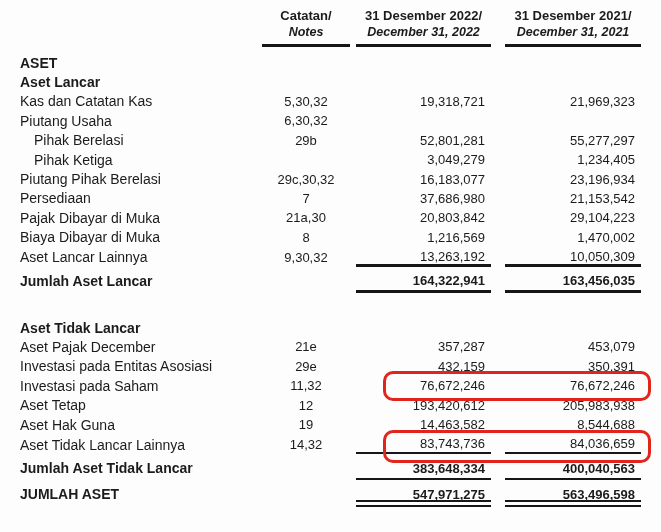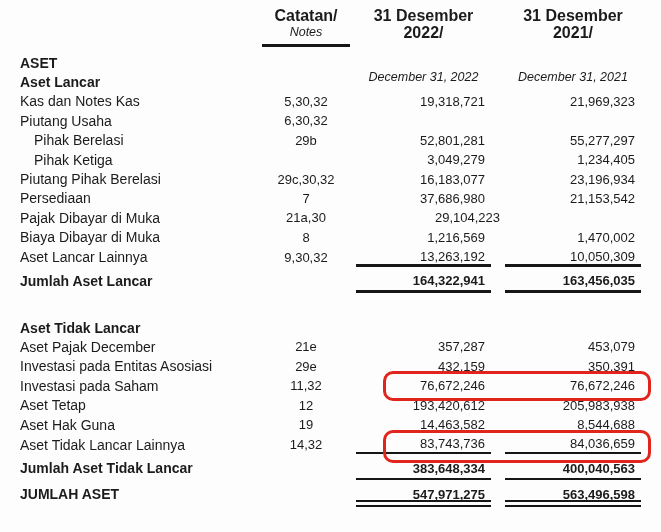--- a/index.html
+++ b/index.html
@@ -13,27 +13,27 @@
   .sheet { position:relative; width:661px; height:532px; padding-top:7px; }
   .table { margin-left:20px; width:621px; }
 
   
   .row, .header-row { display:flex; align-items:center; position:relative; }
   .c-label { width:236px; font-size:14px; }
   .c-note  { width:100px; text-align:center; font-size:13px; }
   .c-2022  { width:135px; text-align:right; font-size:13px; position:relative; height:100%; }
   .c-gap   { width:14px; }
   .c-2021  { width:136px; text-align:right; font-size:13px; position:relative; height:100%; }
-  .c-2022, .c-2021 { display:flex; align-items:center; justify-content:flex-end; padding-right:6px;gap:28px; }
+  .c-2022, .c-2021 { display:flex; align-items:center; justify-content:flex-end; padding-right:6px; }
 
   
   .header-row { align-items:stretch; height:46px; }
   .hcell { display:flex; flex-direction:column; justify-content:flex-start; padding-right:0; }
-  .hl1 { font-weight:bold; font-size:16px; line-height:17px; text-align:center; }
-  .hl2 { font-weight:normal; font-style:italic; font-size:12.5px; line-height:16px; }
+  .hl1 { font-weight:bold; font-size:13px; line-height:17px; text-align:center; }
+  .hl2 { font-weight:bold; font-style:italic; font-size:12.5px; line-height:16px; }
   .hbar { height:3px; background:#161616; margin-top:4px; }
   .hbar-notes { width:88px; margin-left:auto; margin-right:auto; }
   .hbar-full { width:100%; }
 
   
   .row { height:19.4px; }
   .row.tall { height:21px; }
   .row.totalrow { height:26px; }
   .row.spacer { height:24px; }
   .bold { font-weight:bold; }
@@ -84,21 +84,21 @@
     </div>
 
     <div id="tbody">
         <div class="row">
           <div class="c-label bold">ASET</div>
         </div>
         <div class="row">
           <div class="c-label bold">Aset Lancar</div>
         </div>
         <div class="row">
-          <div class="c-label">Kas dan Notes Kas</div>
+          <div class="c-label">Kas dan Catatan Kas</div>
           <div class="c-note">5,30,32</div>
           <div class="c-2022">
             <div class="num">19,318,721</div>
           </div>
           <div class="c-gap"></div>
           <div class="c-2021">
             <div class="num">21,969,323</div>
           </div>
         </div>
         <div class="row">
@@ -148,20 +148,23 @@
             <div class="num">37,686,980</div>
           </div>
           <div class="c-gap"></div>
           <div class="c-2021">
             <div class="num">21,153,542</div>
           </div>
         </div>
         <div class="row">
           <div class="c-label">Pajak Dibayar di Muka</div>
           <div class="c-note">21a,30</div>
+          <div class="c-2022">
+            <div class="num">20,803,842</div>
+          </div>
           <div class="c-gap"></div>
           <div class="c-2021">
             <div class="num">29,104,223</div>
           </div>
         </div>
         <div class="row">
           <div class="c-label">Biaya Dibayar di Muka</div>
           <div class="c-note">8</div>
           <div class="c-2022">
             <div class="num">1,216,569</div>

